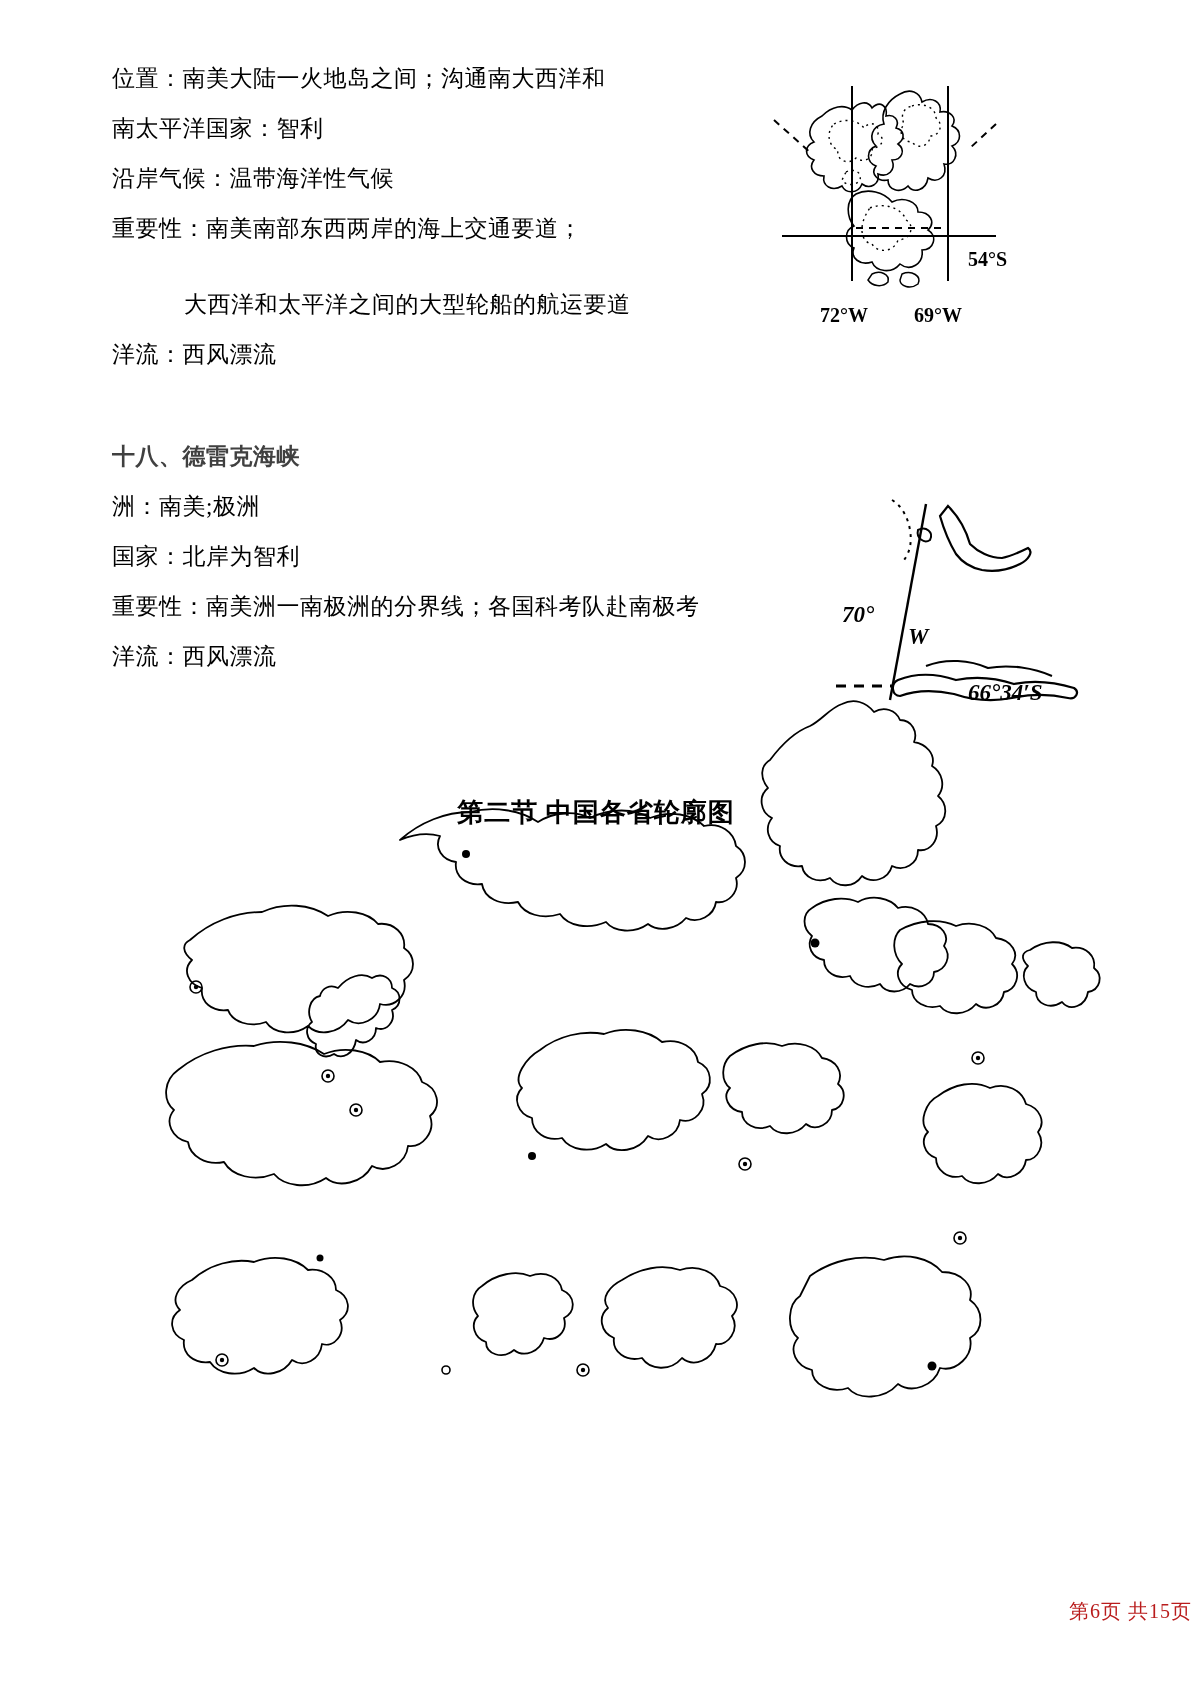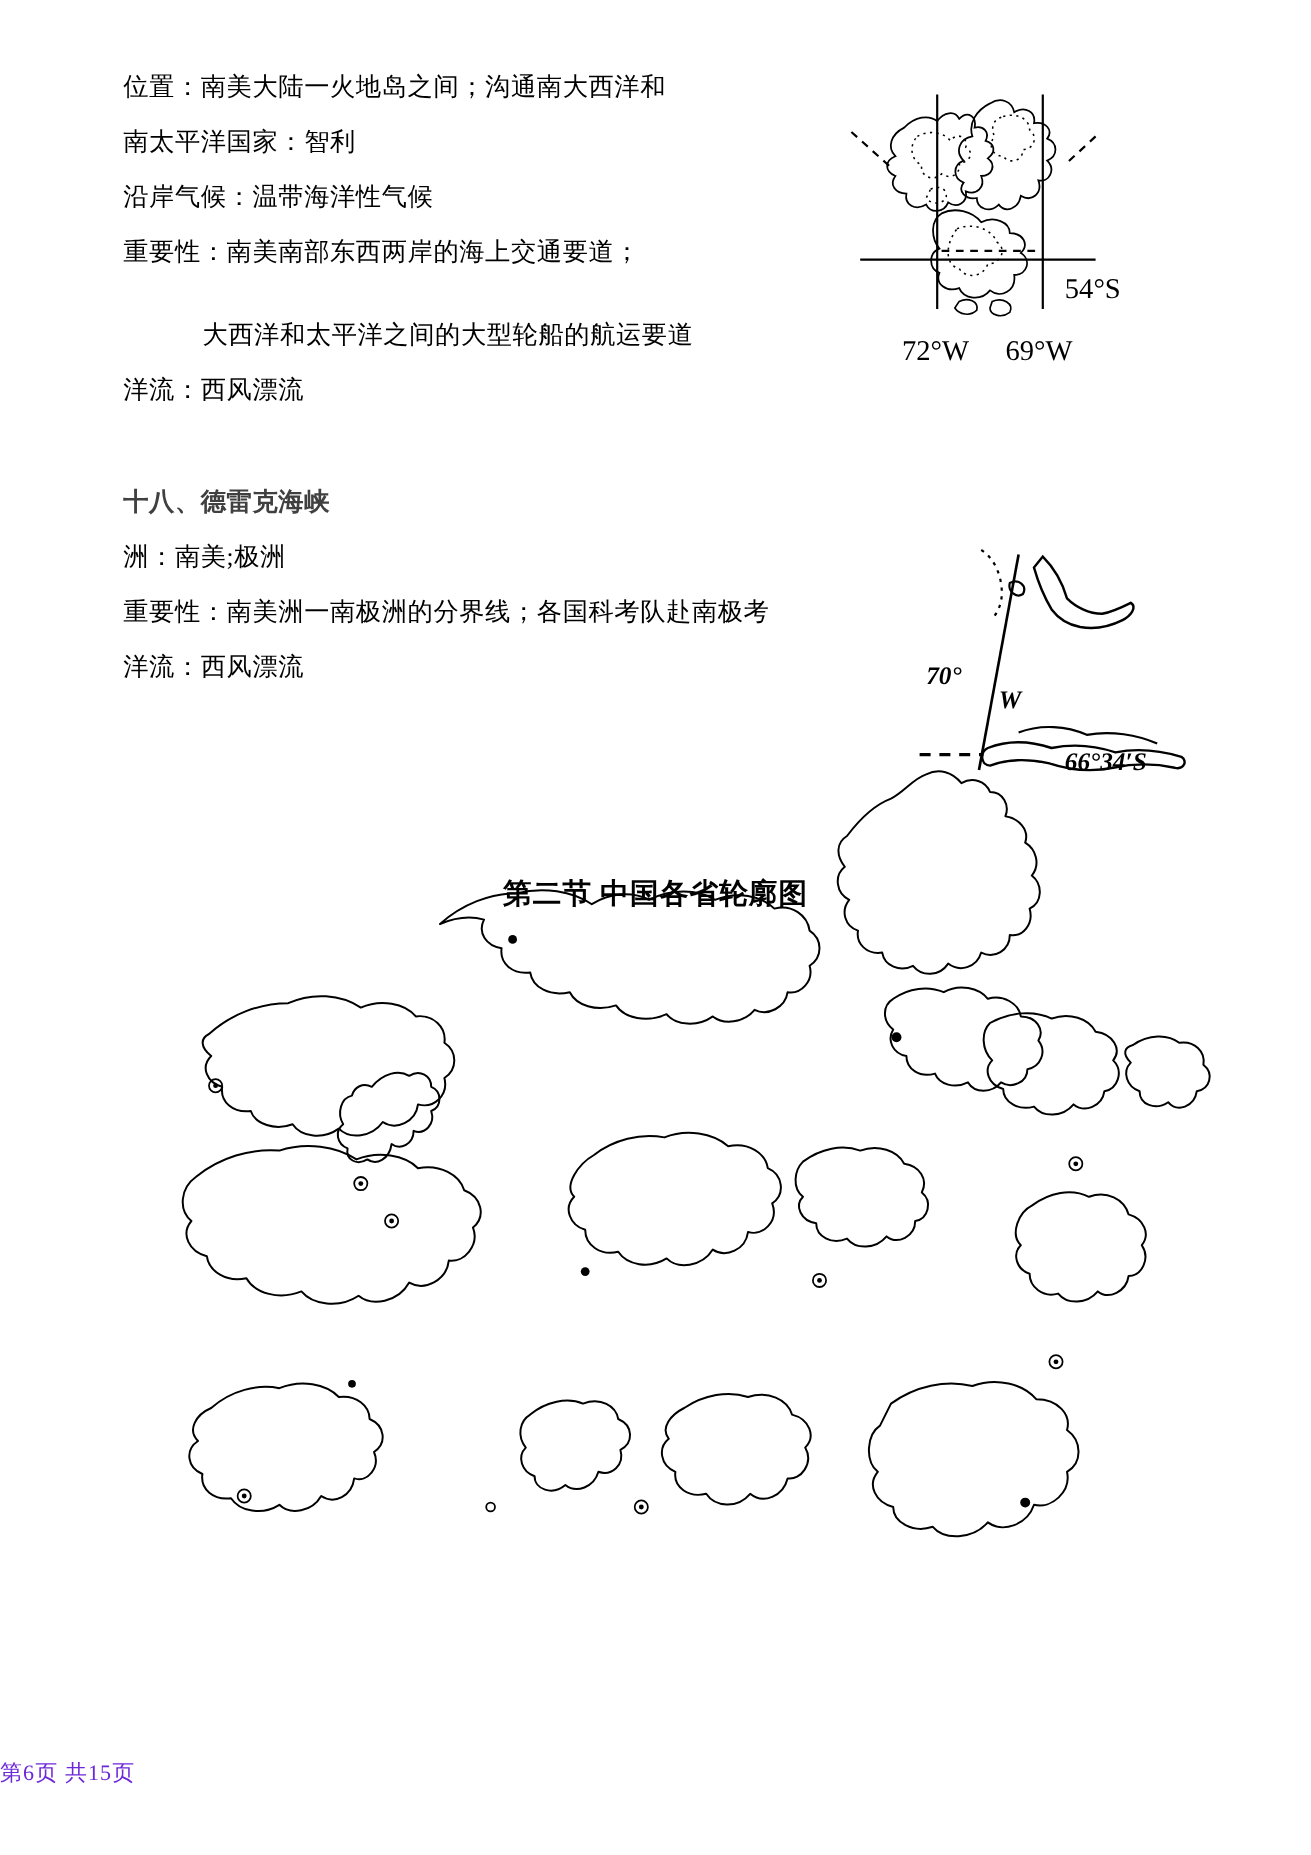--- a/index.html
+++ b/index.html
@@ -53,22 +53,22 @@
     left: 760px;
     top: 76px;
     width: 260px;
     height: 270px;
   }
   .fig1 svg, .fig2 svg, .mapwrap svg {
     display: block;
   }
   .fig1 .lbl {
     position: absolute;
-    font-size: 26px;
-    font-weight: normal;
+    font-size: 20px;
+    font-weight: bold;
     color: #000;
     white-space: pre;
   }
   .lbl54 { left: 208px; top: 172px; }
   .lbl72 { left: 60px;  top: 228px; }
   .lbl69 { left: 154px; top: 228px; }
 
   
   .fig2 {
     position: absolute;
@@ -108,43 +108,44 @@
     width: 1060px;
     height: 880px;
   }
 
   
   .footer {
     position: absolute;
     left: 0;
     top: 1598px;
     width: 1192px;
-    text-align: left;
+    text-align: right;
     font-size: 20px;
-    color: #6d28d9;
+    color: #b91c1c;
     letter-spacing: 1px;
   }
 </style>
 </head>
 <body>
 
 <div class="page">
 
   <div class="textcol">
     <div class="line">位置：南美大陆一火地岛之间；沟通南大西洋和</div>
     <div class="line">南太平洋国家：智利</div>
     <div class="line">沿岸气候：温带海洋性气候</div>
     <div class="line">重要性：南美南部东西两岸的海上交通要道；</div>
     <div class="gap"></div>
     <div class="line indent">大西洋和太平洋之间的大型轮船的航运要道</div>
     <div class="line">洋流：西风漂流</div>
     <div class="gap"></div>
     <div class="gap"></div>
     <div class="section-head">十八、德雷克海峡</div>
     <div class="line">洲：南美;极洲</div>
+    <div class="line">国家：北岸为智利</div>
     <div class="line">重要性：南美洲一南极洲的分界线；各国科考队赴南极考</div>
     <div class="line">洋流：西风漂流</div>
   </div>
 
   <div class="fig1">
     <svg width="260" height="270" viewBox="0 0 260 270">
       <g fill="none" stroke="#000" stroke-width="2">
 
         <line x1="92" y1="10" x2="92" y2="205"></line>
         <line x1="188" y1="10" x2="188" y2="205"></line>

